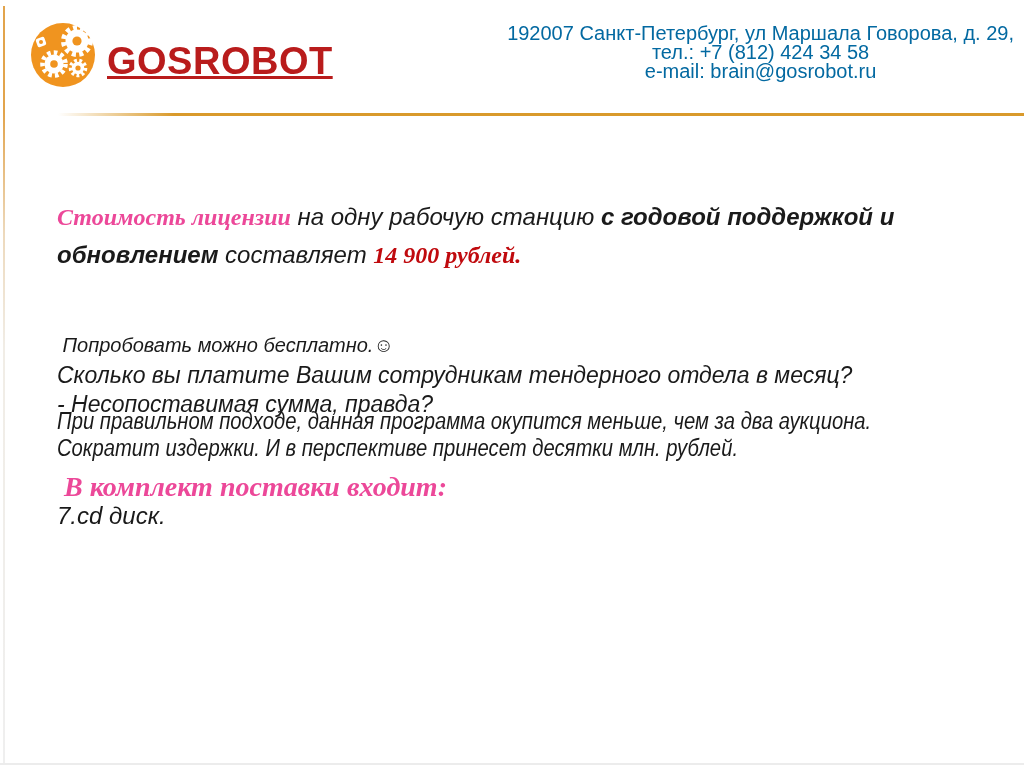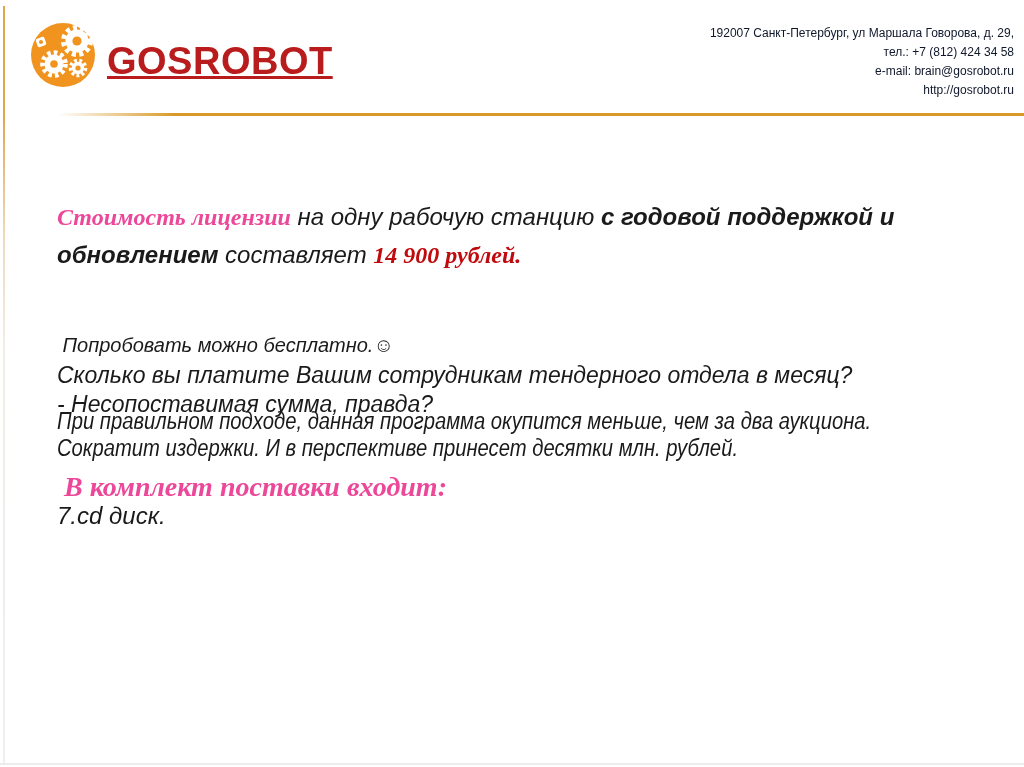--- a/index.html
+++ b/index.html
@@ -37,23 +37,23 @@
     left: 107px; top: 40px;
     font-size: 38px;
     font-weight: bold;
     letter-spacing: 0.5px;
     color: #b91c1c;
     text-decoration: underline;
   }
   .contact {
     position: absolute;
     right: 10px; top: 24px;
-    text-align: right;
-    color: #0f172a;
-    font-size: 12px;
+    text-align: center;
+    color: #0369a1;
+    font-size: 20px;
     line-height: 19px;
   }
   .header-divider {
     position: absolute;
     left: 58px; right: 0; top: 113px; height: 3px;
     background: linear-gradient(to right,
       rgba(217,154,43,0) 0%, #D99A2B 12%, #D99A2B 100%);
   }
 
   
@@ -143,21 +143,20 @@
       <rect x="6.5" y="15.5" width="9" height="9" rx="2" fill="#ffffff" transform="rotate(-20 11 20)"></rect>
       <circle cx="11" cy="20" r="2" fill="#F0941F"></circle>
     </svg>
   </div>
   <div class="logo-text">GOSROBOT</div>
 
   <div class="contact">
     <div class="line">192007 Санкт-Петербург, ул Маршала Говорова, д. 29,</div>
     <div class="line">тел.: +7 (812) 424 34 58</div>
     <div class="line">e-mail: brain@gosrobot.ru</div>
-    <div class="line">http://gosrobot.ru</div>
   </div>
 
   <div class="header-divider"></div>
 
   <div class="bodytext p-price">
     <div class="line"><span class="red-serif">Стоимость лицензии</span><span> на одну рабочую станцию </span><span class="b">с годовой поддержкой и</span></div>
     <div class="line"><span class="b">обновлением</span><span> составляет </span><span class="price-red">14 900 рублей.</span></div>
   </div>
 
   <div class="bodytext p-try">

